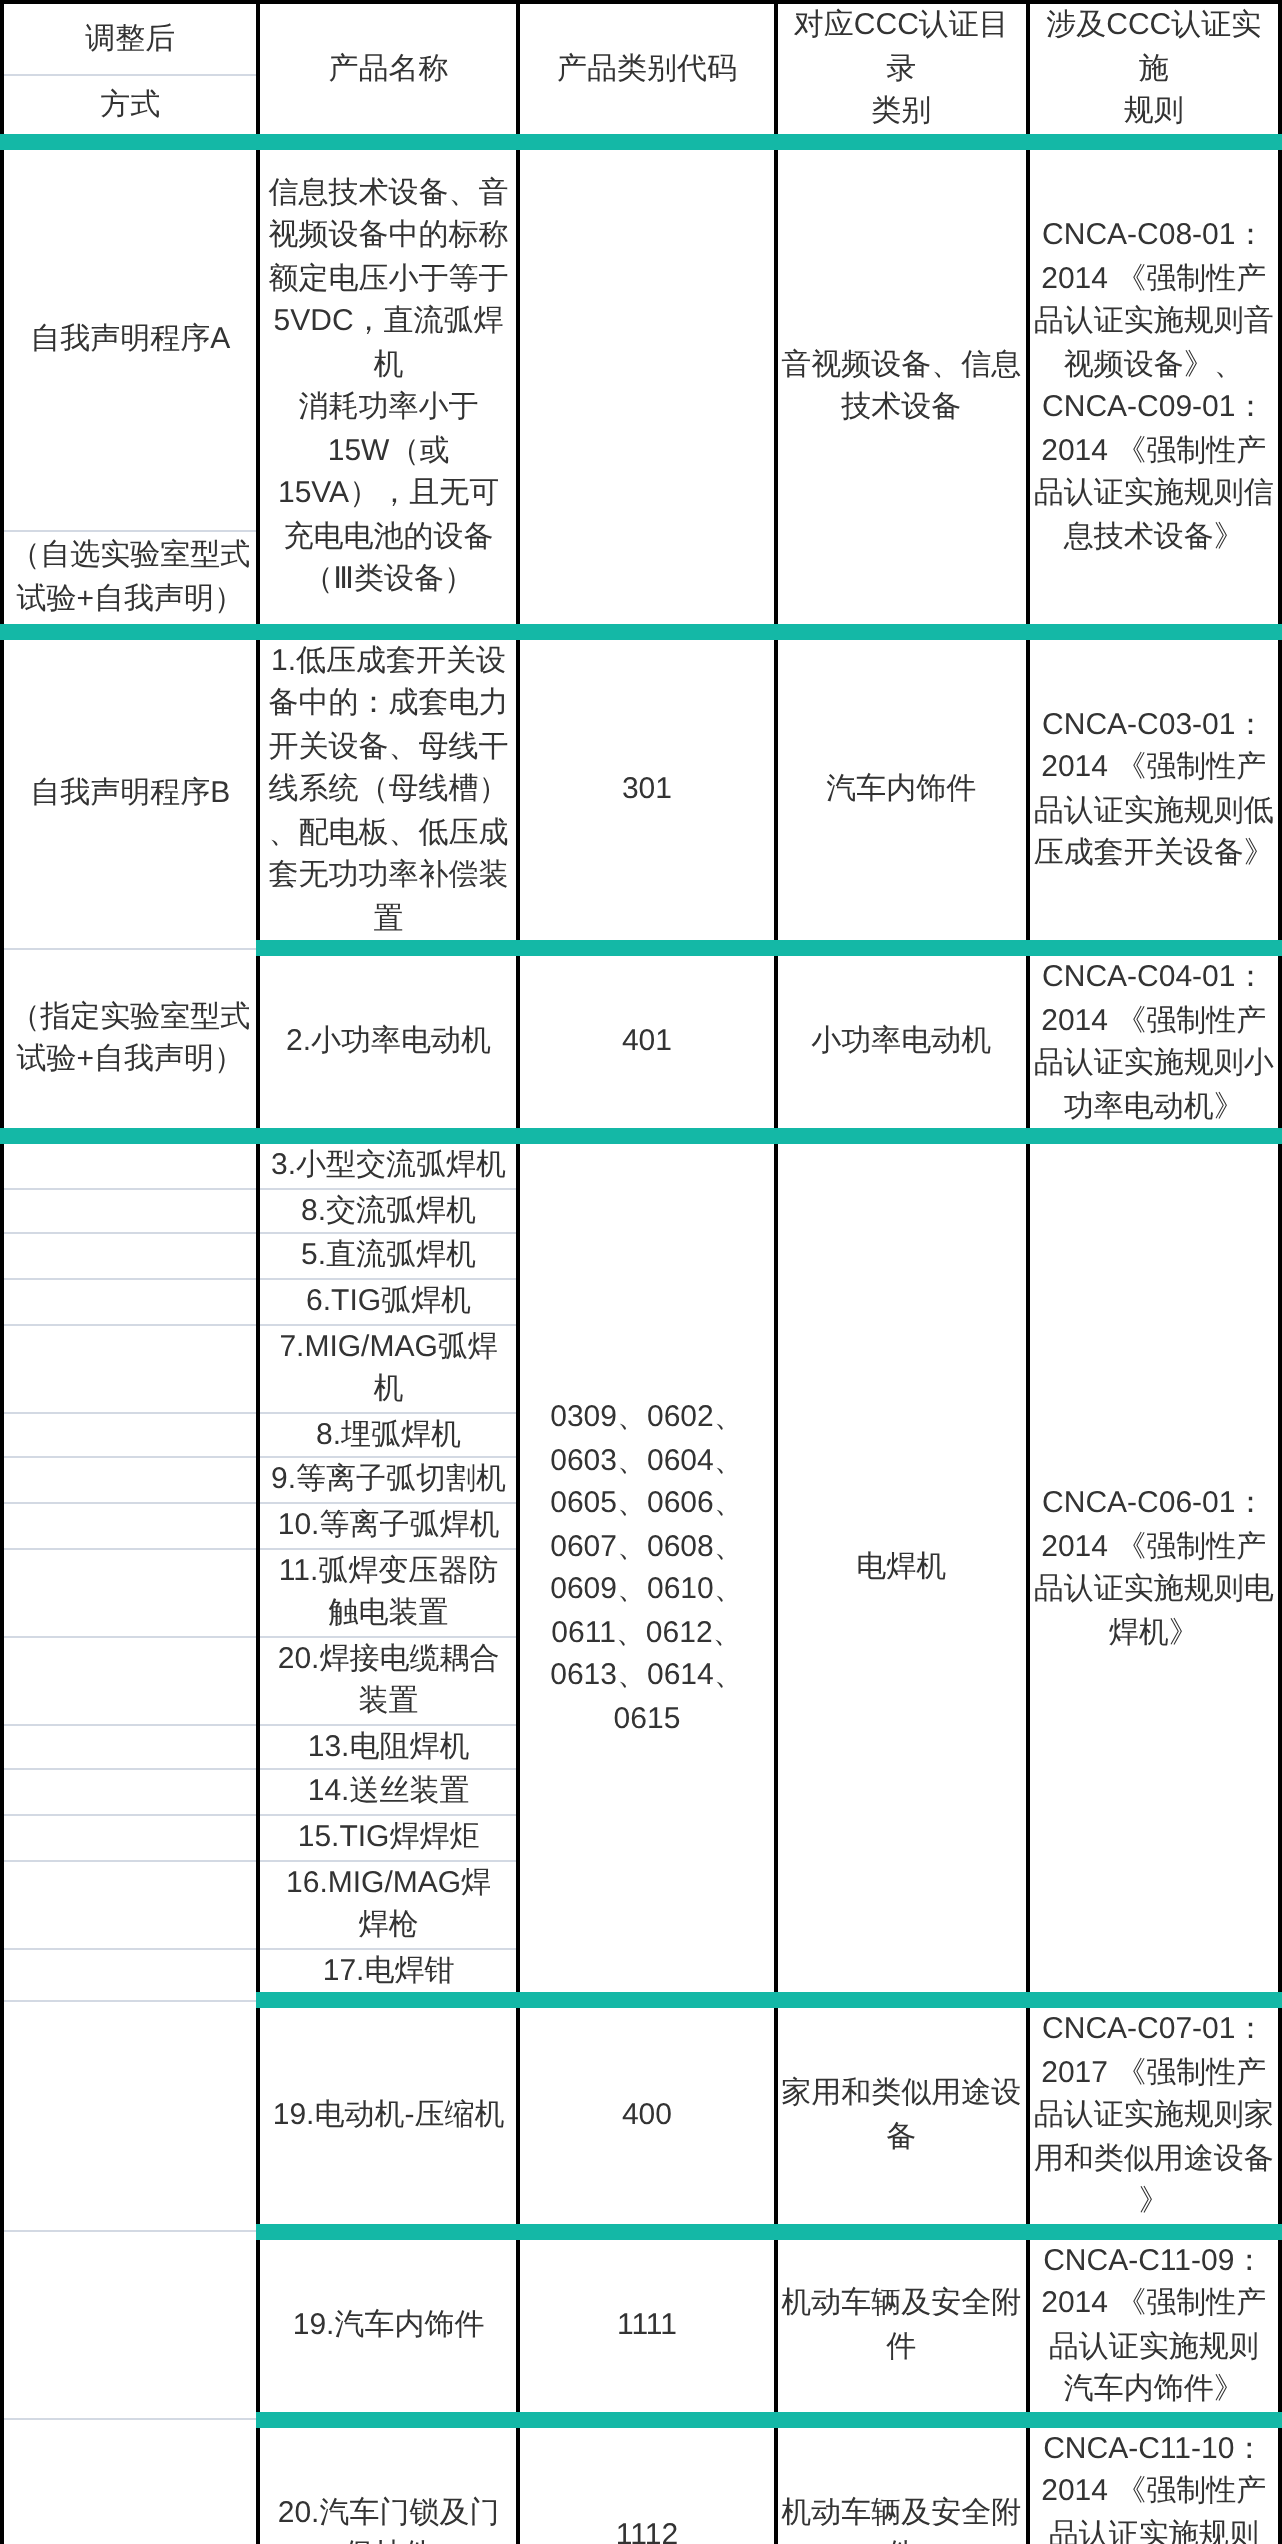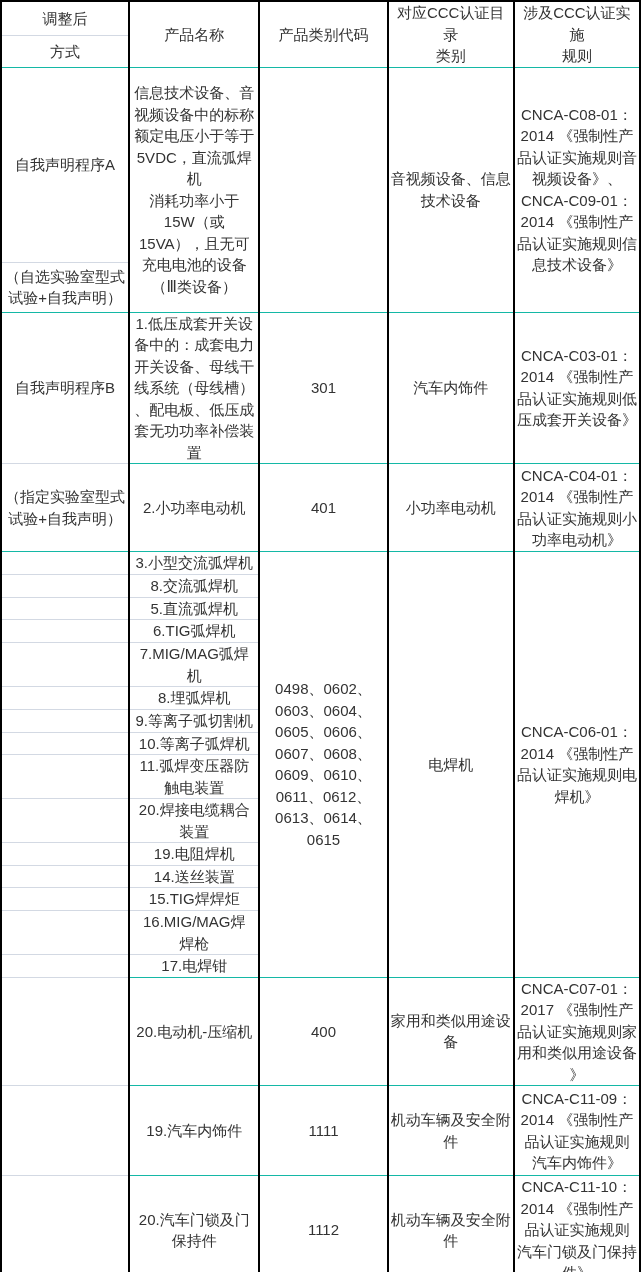--- a/index.html
+++ b/index.html
@@ -27,21 +27,21 @@
     border-top: 1px solid #d3d9e3;
     border-bottom: 1px solid #d3d9e3;
     text-align: center;
     vertical-align: middle;
     white-space: pre-line;
     overflow-wrap: break-word;
     padding: 0 1px;
     overflow: hidden;
   }
   td.hb {
-    border-bottom: 1px solid #14b8a6;
+    border-bottom: 8px solid #14b8a6;
   }
 </style>
 </head>
 <body>
 
 <table class="ccc-table">
   <colgroup>
     <col style="width:128px">
     <col style="width:130px">
     <col style="width:128px">
@@ -115,21 +115,21 @@
     <td class="hb">小功率电动机</td>
     <td class="hb">CNCA-C04-01：
 2014 《强制性产
 品认证实施规则小
 功率电动机》</td>
   </tr>
 
   <tr style="height:23px">
     <td></td>
     <td>3.小型交流弧焊机</td>
-    <td rowspan="15" class="hb">0498、0602、
+    <td rowspan="15" class="hb">0309、0602、
 0603、0604、
 0605、0606、
 0607、0608、
 0609、0610、
 0611、0612、
 0613、0614、
 0615</td>
     <td rowspan="15" class="hb">电焊机</td>
     <td rowspan="15" class="hb">CNCA-C06-01：
 2014 《强制性产
@@ -170,21 +170,21 @@
     <td>11.弧焊变压器防
 触电装置</td>
   </tr>
   <tr style="height:44px">
     <td></td>
     <td>20.焊接电缆耦合
 装置</td>
   </tr>
   <tr style="height:22px">
     <td></td>
-    <td>19.电阻焊机</td>
+    <td>13.电阻焊机</td>
   </tr>
   <tr style="height:22px">
     <td></td>
     <td>14.送丝装置</td>
   </tr>
   <tr style="height:23px">
     <td></td>
     <td>15.TIG焊焊炬</td>
   </tr>
   <tr style="height:44px">
@@ -192,21 +192,21 @@
     <td>16.MIG/MAG焊
 焊枪</td>
   </tr>
   <tr style="height:22px">
     <td></td>
     <td class="hb">17.电焊钳</td>
   </tr>
 
   <tr style="height:108px">
     <td></td>
-    <td class="hb">20.电动机-压缩机</td>
+    <td class="hb">19.电动机-压缩机</td>
     <td class="hb">400</td>
     <td class="hb">家用和类似用途设
 备</td>
     <td class="hb">CNCA-C07-01：
 2017 《强制性产
 品认证实施规则家
 用和类似用途设备
 》</td>
   </tr>
   <tr style="height:90px">

